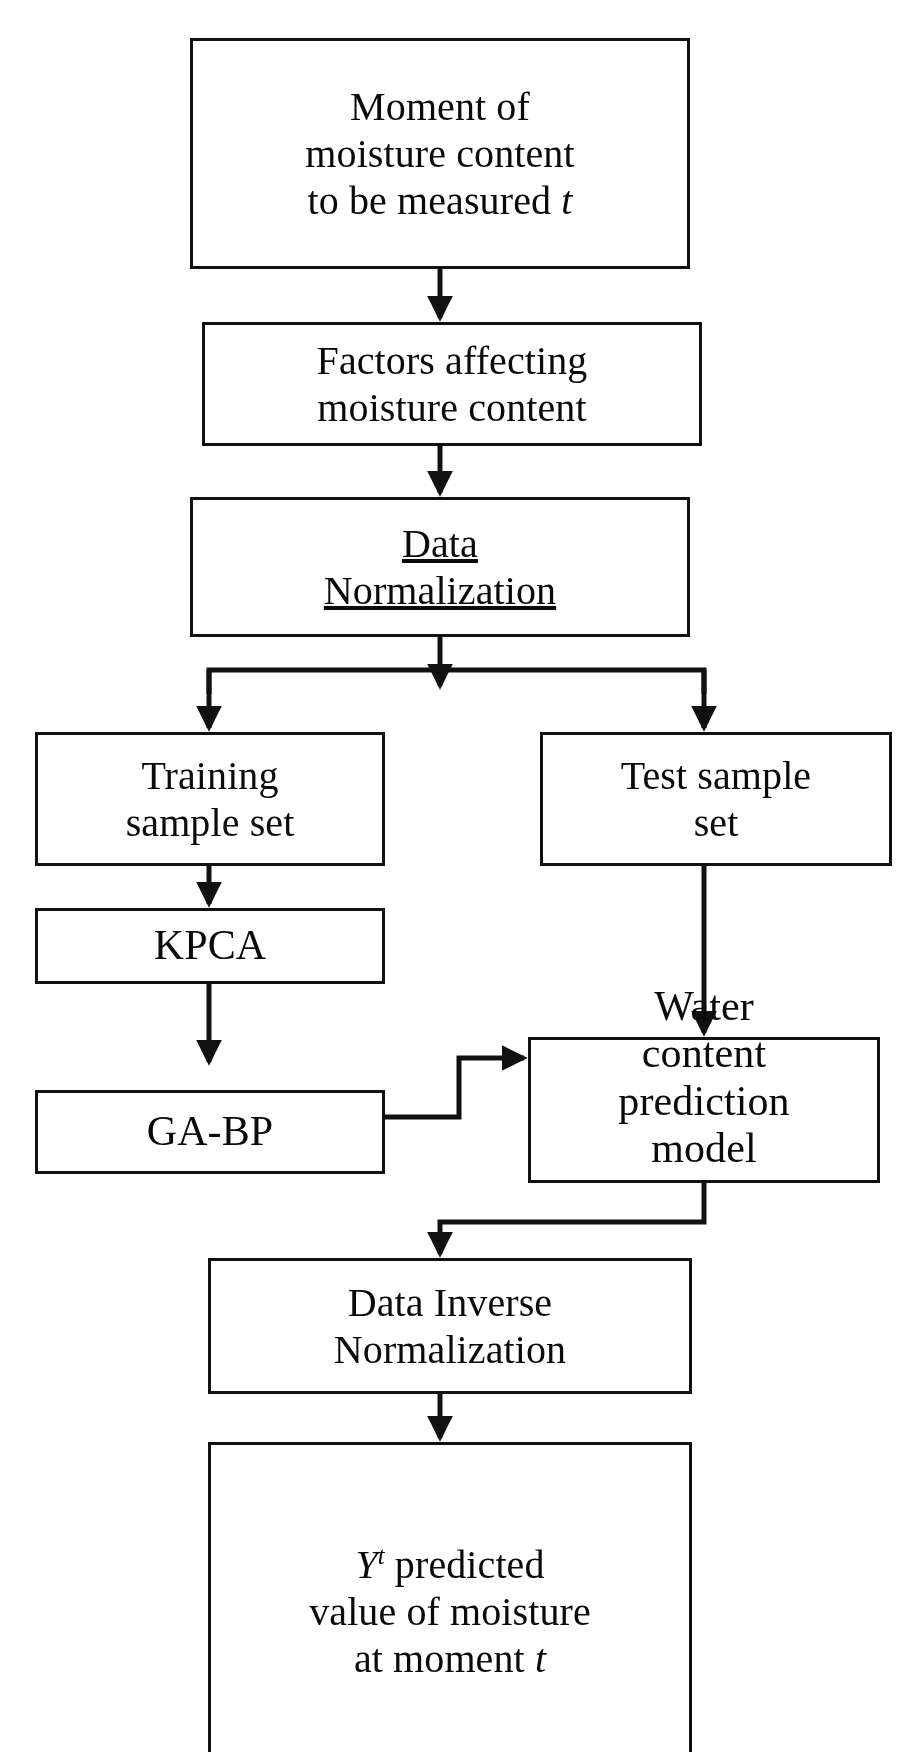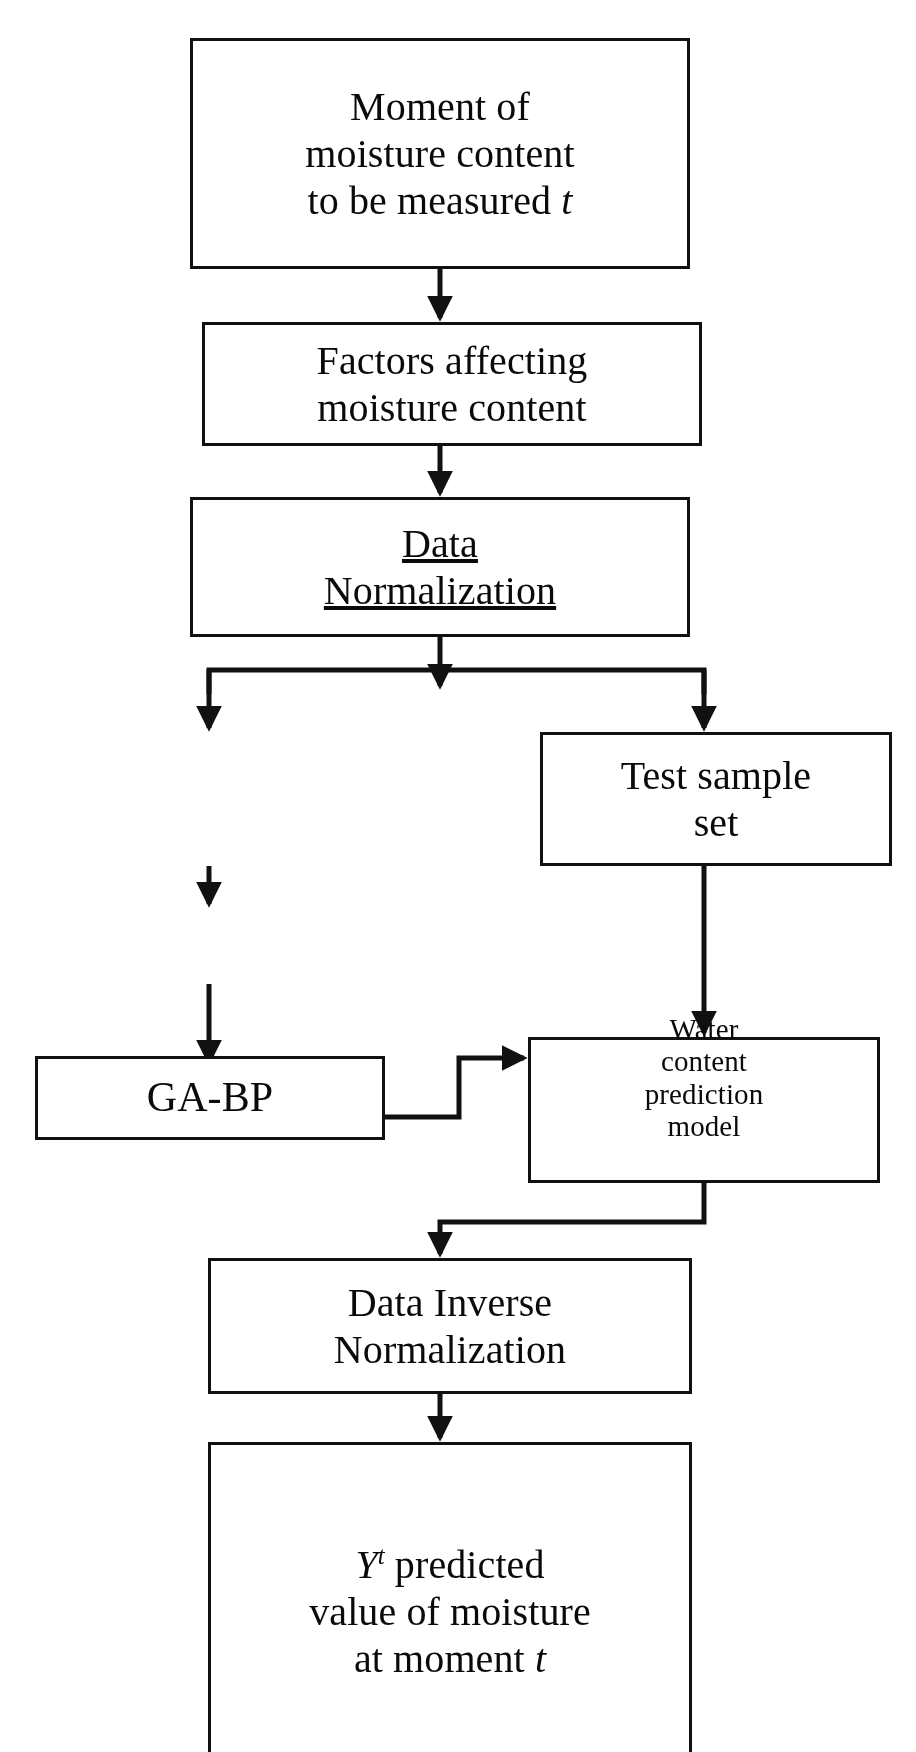--- a/index.html
+++ b/index.html
@@ -117,33 +117,40 @@
   <div class="node" style="left:190px; top:322px; width:500px; height:124px;margin-left:12px;">
     <span class="label">Factors affecting
 moisture content</span>
   </div>
 
   <div class="node" style="left:190px; top:497px; width:500px; height:140px;text-decoration:underline;">
     <span class="label">Data
 Normalization</span>
   </div>
 
+  <div class="node" style="left:35px; top:732px; width:350px; height:134px;">
+    <span class="label">Training
+sample set</span>
+  </div>
 
   <div class="node" style="left:528px; top:732px; width:352px; height:134px;margin-left:12px;">
     <span class="label">Test sample
 set</span>
   </div>
 
+  <div class="node tight" style="left:35px; top:908px; width:350px; height:76px;">
+    <span class="label">KPCA</span>
+  </div>
 
-  <div class="node tight" style="left:35px; top:1056px; width:350px; height:84px;">
+  <div class="node tight" style="left:35px; top:1090px; width:350px; height:84px;">
     <span class="label">GA-BP</span>
   </div>
 
   <div class="node" style="left:528px; top:1037px; width:352px; height:146px;">
-    <span class="label" style="font-size:29px; line-height:1.12; position:relative; top:-44px;margin-top:23px;">Water
+    <span class="label" style="font-size:42px; line-height:1.12; position:relative; top:-44px;margin-top:23px;">Water
 content
 prediction
 model</span>
   </div>
 
   <div class="node" style="left:208px; top:1258px; width:484px; height:136px;">
     <span class="label">Data Inverse
 Normalization</span>
   </div>
 

